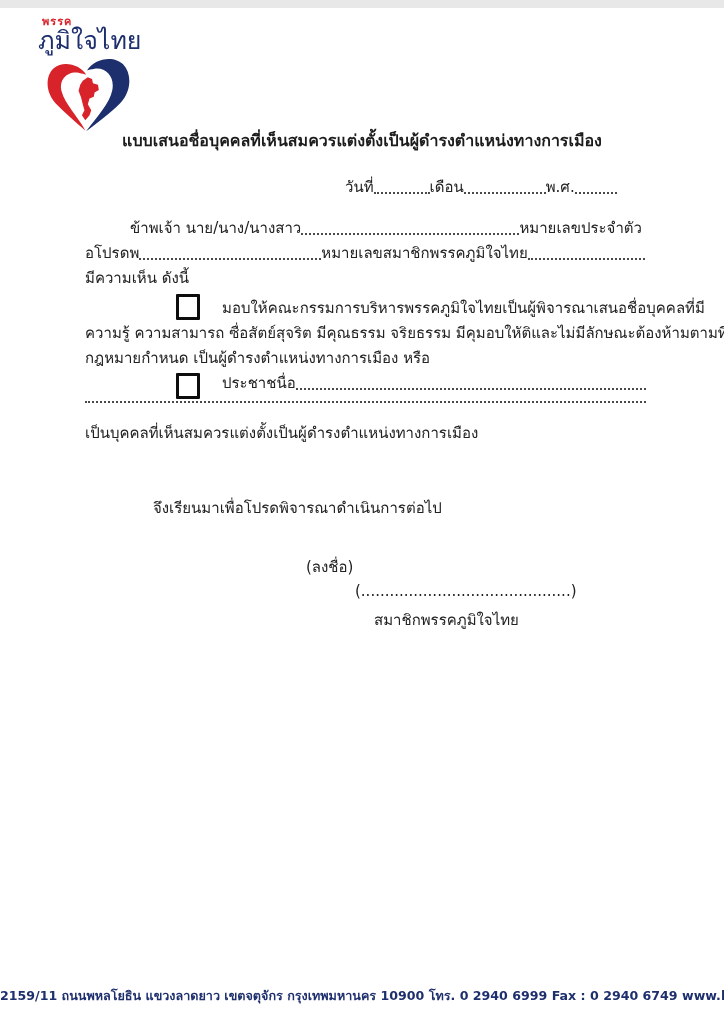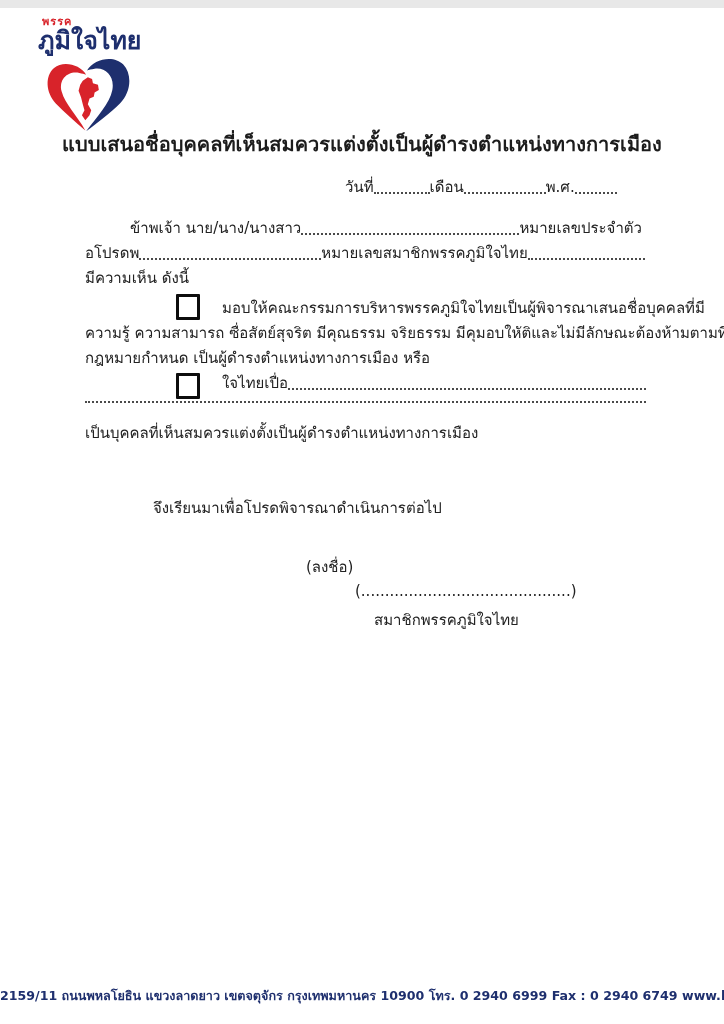--- a/index.html
+++ b/index.html
@@ -24,21 +24,21 @@
     font-size: 11px;
     font-weight: bold;
     margin-left: 12px;
     letter-spacing: 1px;
     line-height: 1;
   }
   .party-name {
     display: block;
     color: #1e2f6e;
     font-size: 25px;
-    font-weight: bold;
+    font-weight: normal;
     line-height: 1.1;
     margin-left: 8px;
   }
   .heart-svg { display: block; margin-left: 4px; margin-top: 2px; }
 
   
   .abs { position: absolute; white-space: nowrap; }
   .row { display: flex; align-items: flex-end; }
   .row .lbl { white-space: nowrap; line-height: 1.25; }
   .leader {
@@ -46,21 +46,21 @@
     margin-bottom: 3px;
     flex: 1 1 auto;
     min-width: 10px;
     height: 1px;
   }
   .leader.fixed { flex: 0 0 auto; }
 
   .doc-title {
     left: 0; right: 0; top: 120px;
     text-align: center;
-    font-size: 20px;
+    font-size: 16px;
     font-weight: bold;
     color: #1c1c1c;
   }
 
   .body-text { font-size: 15px; color: #222222; }
 
   .checkbox {
     position: absolute;
     width: 24px; height: 26px;
     border: 3px solid #0d0d0d;
@@ -127,21 +127,21 @@
 
   <div class="abs body-text" style="left:85px; top:258px;">มีความเห็น ดังนี้</div>
 
   <span class="checkbox" style="left:176px; top:286px;"></span>
   <div class="abs body-text" style="left:222px; top:288px;">มอบให้คณะกรรมการบริหารพรรคภูมิใจไทยเป็นผู้พิจารณาเสนอชื่อบุคคลที่มี</div>
   <div class="abs body-text" style="left:85px; top:313px;">ความรู้ ความสามารถ ซื่อสัตย์สุจริต มีคุณธรรม จริยธรรม มีคุมอบใหัติและไม่มีลักษณะต้องห้ามตามที่</div>
   <div class="abs body-text" style="left:85px; top:338px;">กฎหมายกำหนด เป็นผู้ดำรงตำแหน่งทางการเมือง หรือ</div>
 
   <span class="checkbox" style="left:176px; top:365px;"></span>
   <div class="abs row body-text" style="left:222px; top:366px; width:424px;">
-    <span class="lbl">ใจไทยเปื่อ</span>
+    <span class="lbl">ประชาชนื่อ</span>
     <span class="leader"></span>
   </div>
 
   <div class="abs row" style="left:85px; top:380px; width:561px; height:18px;">
     <span class="leader"></span>
   </div>
 
   <div class="abs body-text" style="left:85px; top:413px;">เป็นบุคคลที่เห็นสมควรแต่งตั้งเป็นผู้ดำรงตำแหน่งทางการเมือง</div>
 
   <div class="abs body-text" style="left:153px; top:488px;">จึงเรียนมาเพื่อโปรดพิจารณาดำเนินการต่อไป</div>

